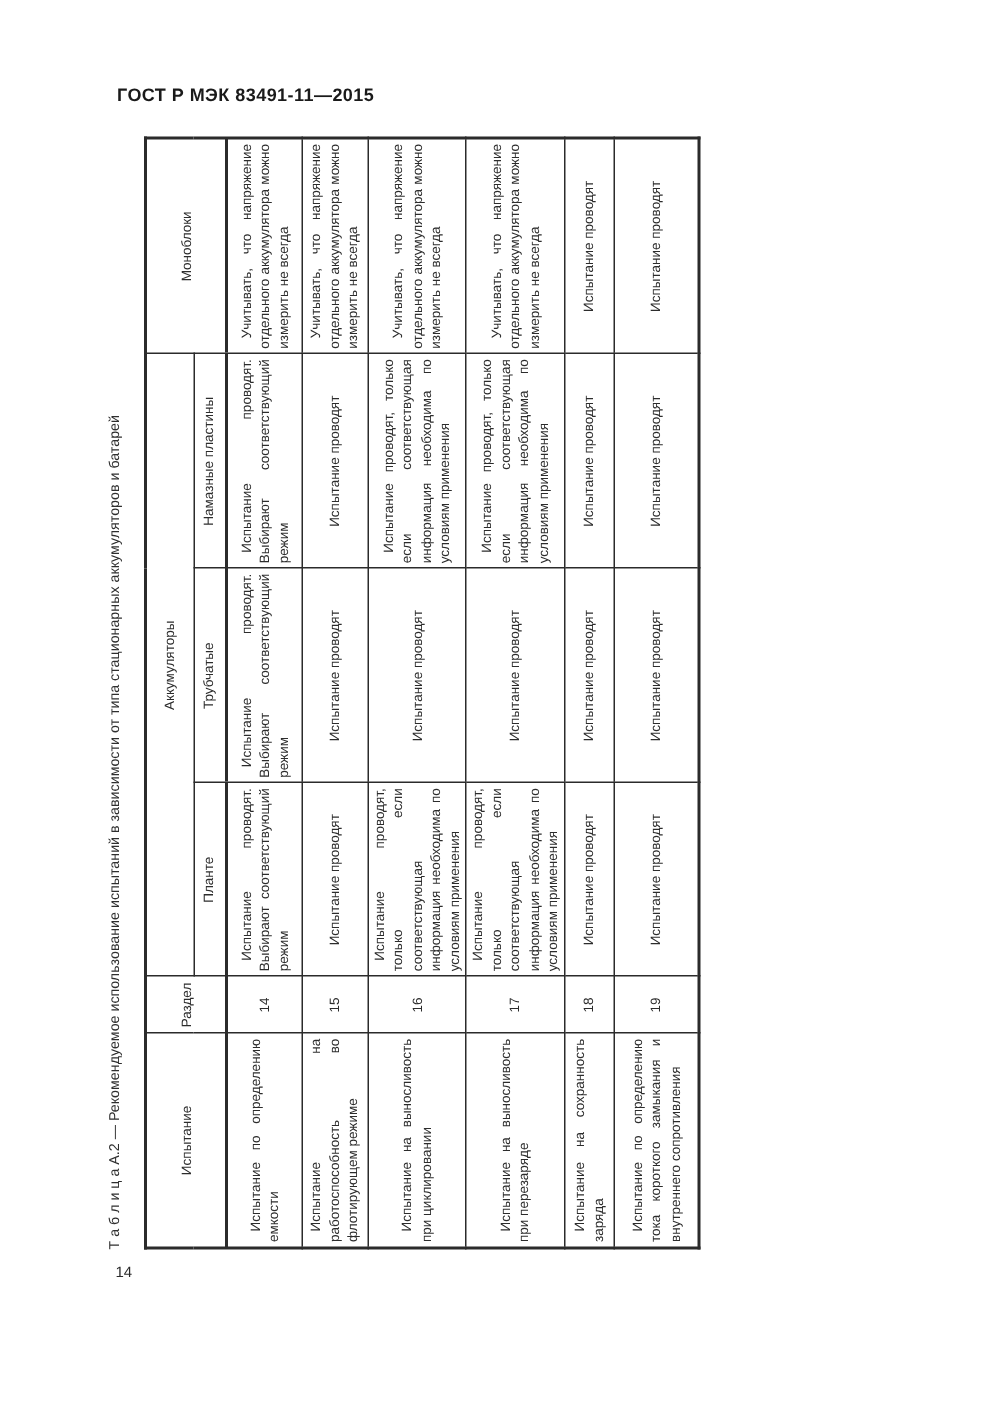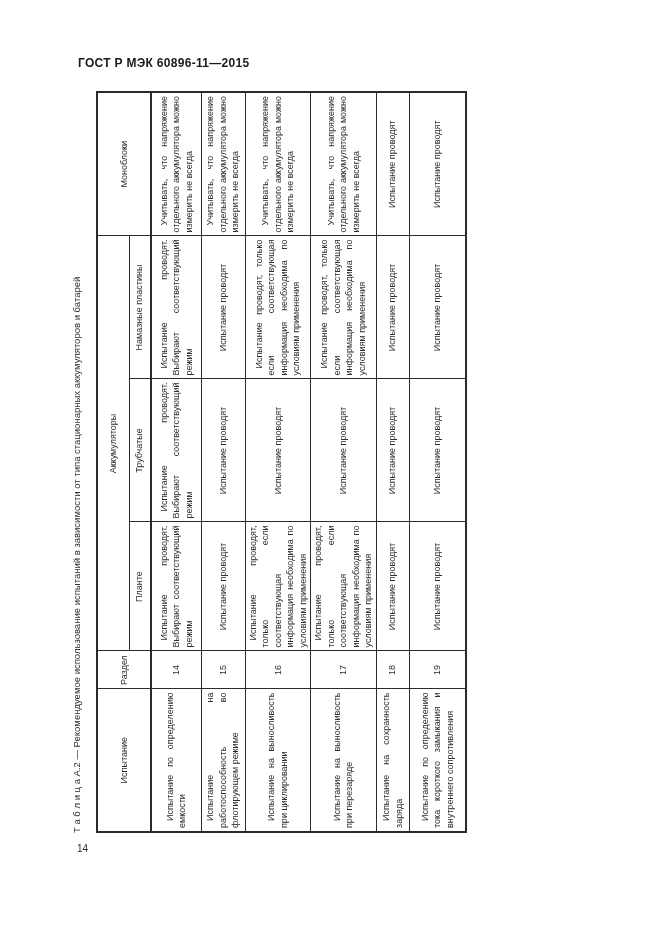--- a/index.html
+++ b/index.html
@@ -48,21 +48,21 @@
   }
   table.gost th { font-size:9px; text-align:center; line-height:11px; }
   table.gost td { font-size:9px; line-height:12.5px; }
   tr.first-data td { border-top:2px solid #2b2b2b; }
   td .j { text-align:justify; text-indent:7px; }
   td .c { text-align:center; text-indent:0; }
 </style>
 </head>
 <body>
 
-<div class="doc-header">ГОСТ Р МЭК 60896-11—2015</div>
+<div class="doc-header">ГОСТ Р МЭК 83491-11—2015</div>
 
 <div class="rot-title">Т а б л и ц а   А.2 — Рекомендуемое использование испытаний в зависимости от типа стационарных аккумуляторов и батарей</div>
 
 <div class="rot-table-wrap">
   <table class="gost">
     <colgroup>
       <col style="width:143px">
         <col style="width:38px">
         <col style="width:129px">
       <col style="width:143px">

